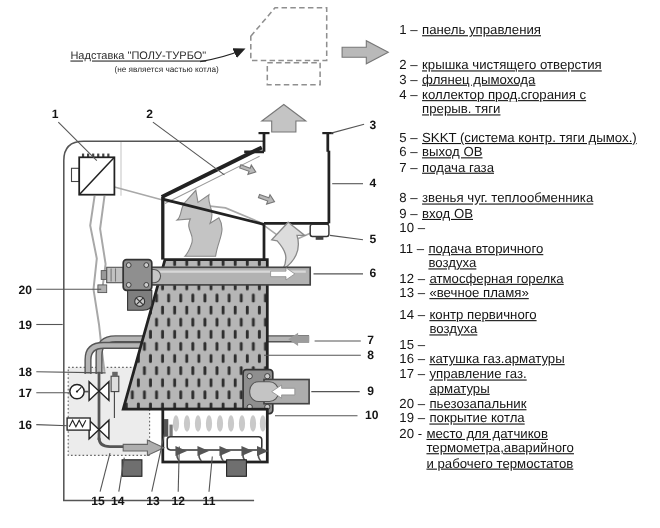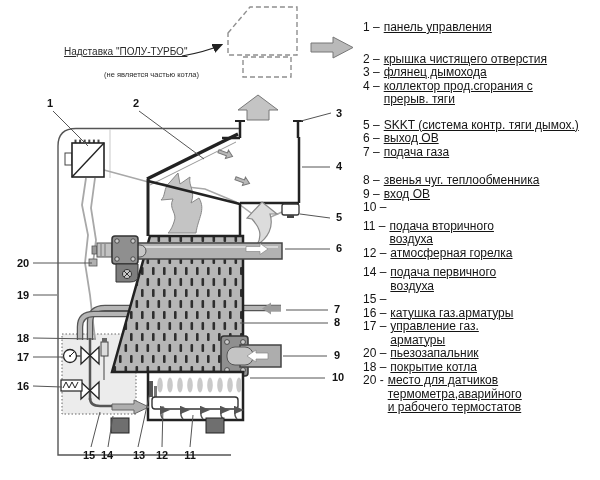--- a/index.html
+++ b/index.html
@@ -2,21 +2,21 @@
 <html><head>
 <meta charset="utf-8">
 <style>
   html,body{margin:0;padding:0;}
   body{width:600px;height:480px;position:relative;background:#ffffff;
        font-family:"Liberation Sans", sans-serif;overflow:hidden;}
   svg{position:absolute;left:0;top:0;}
   svg text.callout{font:bold 11px "Liberation Sans",sans-serif;fill:#141414;}
   .attach{position:absolute;left:64px;top:46px;width:160px;color:#2a2a2a;}
   .attach .t1{font-size:10px;text-decoration:underline;white-space:nowrap;}
-  .attach .t2{font-size:7.5px;white-space:nowrap;margin-top:13px;padding-left:40px;}
+  .attach .t2{font-size:7.5px;white-space:nowrap;margin-top:1px;padding-left:40px;}
   .legend{position:absolute;left:363px;top:13px;width:236px;padding-top:8px;
           font-size:12px;line-height:13.5px;color:#141414;}
   .lgroup{margin:0;}
   .g1{margin-bottom:18px}.g2{margin-bottom:12px}.g3{margin-bottom:15px}
   .g4{margin-bottom:5px}.g5{margin-bottom:6px}
   .li{display:flex;}
   .li .num{white-space:pre;margin-right:4px;flex:0 0 auto;}
   .li .txt{white-space:pre-line;text-decoration:underline;}
 </style>
 </head>
@@ -284,45 +284,49 @@
   <div class="lgroup g5">
     <div class="li">
         <span class="num">11 –</span>
         <span class="txt">подача вторичного
 воздуха</span>
       </div>
     <div class="li">
         <span class="num">12 –</span>
         <span class="txt">атмосферная горелка</span>
       </div>
+    <div class="li">
+        <span class="num">13 –</span>
+        <span class="txt">«вечное пламя»</span>
+      </div>
   </div>
   <div class="lgroup g6">
     <div class="li">
         <span class="num">14 –</span>
-        <span class="txt">подача первичного
+        <span class="txt">контр первичного
 воздуха</span>
       </div>
     <div class="li">
         <span class="num">15 –</span>
       </div>
     <div class="li">
         <span class="num">16 –</span>
         <span class="txt">катушка газ.арматуры</span>
       </div>
     <div class="li">
         <span class="num">17 –</span>
         <span class="txt">управление газ.
 арматуры</span>
       </div>
     <div class="li">
         <span class="num">20 –</span>
         <span class="txt">пьезозапальник</span>
       </div>
     <div class="li">
-        <span class="num">18 –</span>
+        <span class="num">19 –</span>
         <span class="txt">покрытие котла</span>
       </div>
     <div class="li">
         <span class="num">20 -</span>
         <span class="txt">место для датчиков
 термометра,аварийного
 и рабочего термостатов</span>
       </div>
   </div>
 </div>

